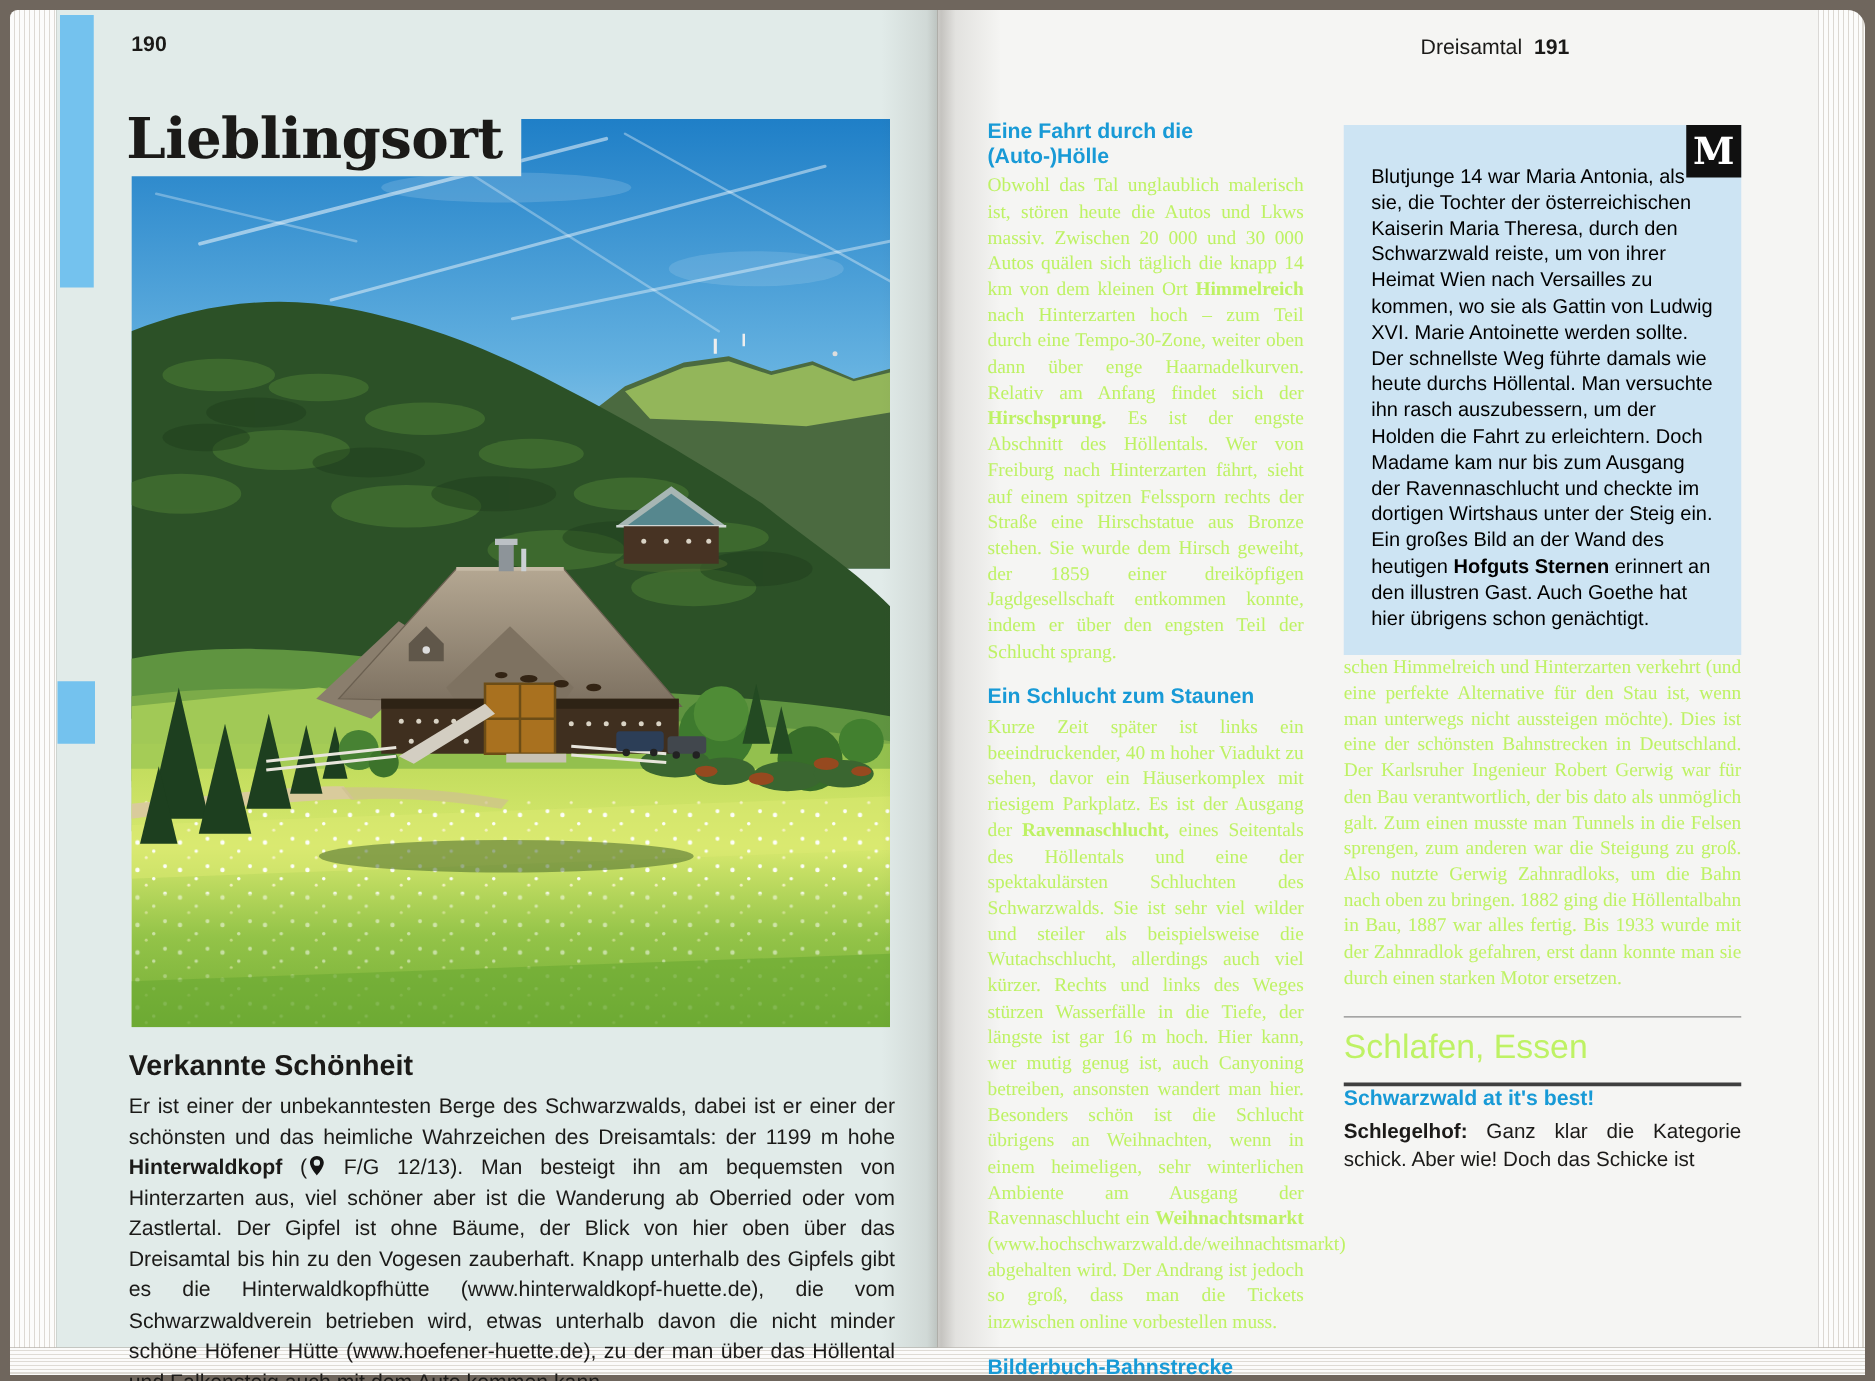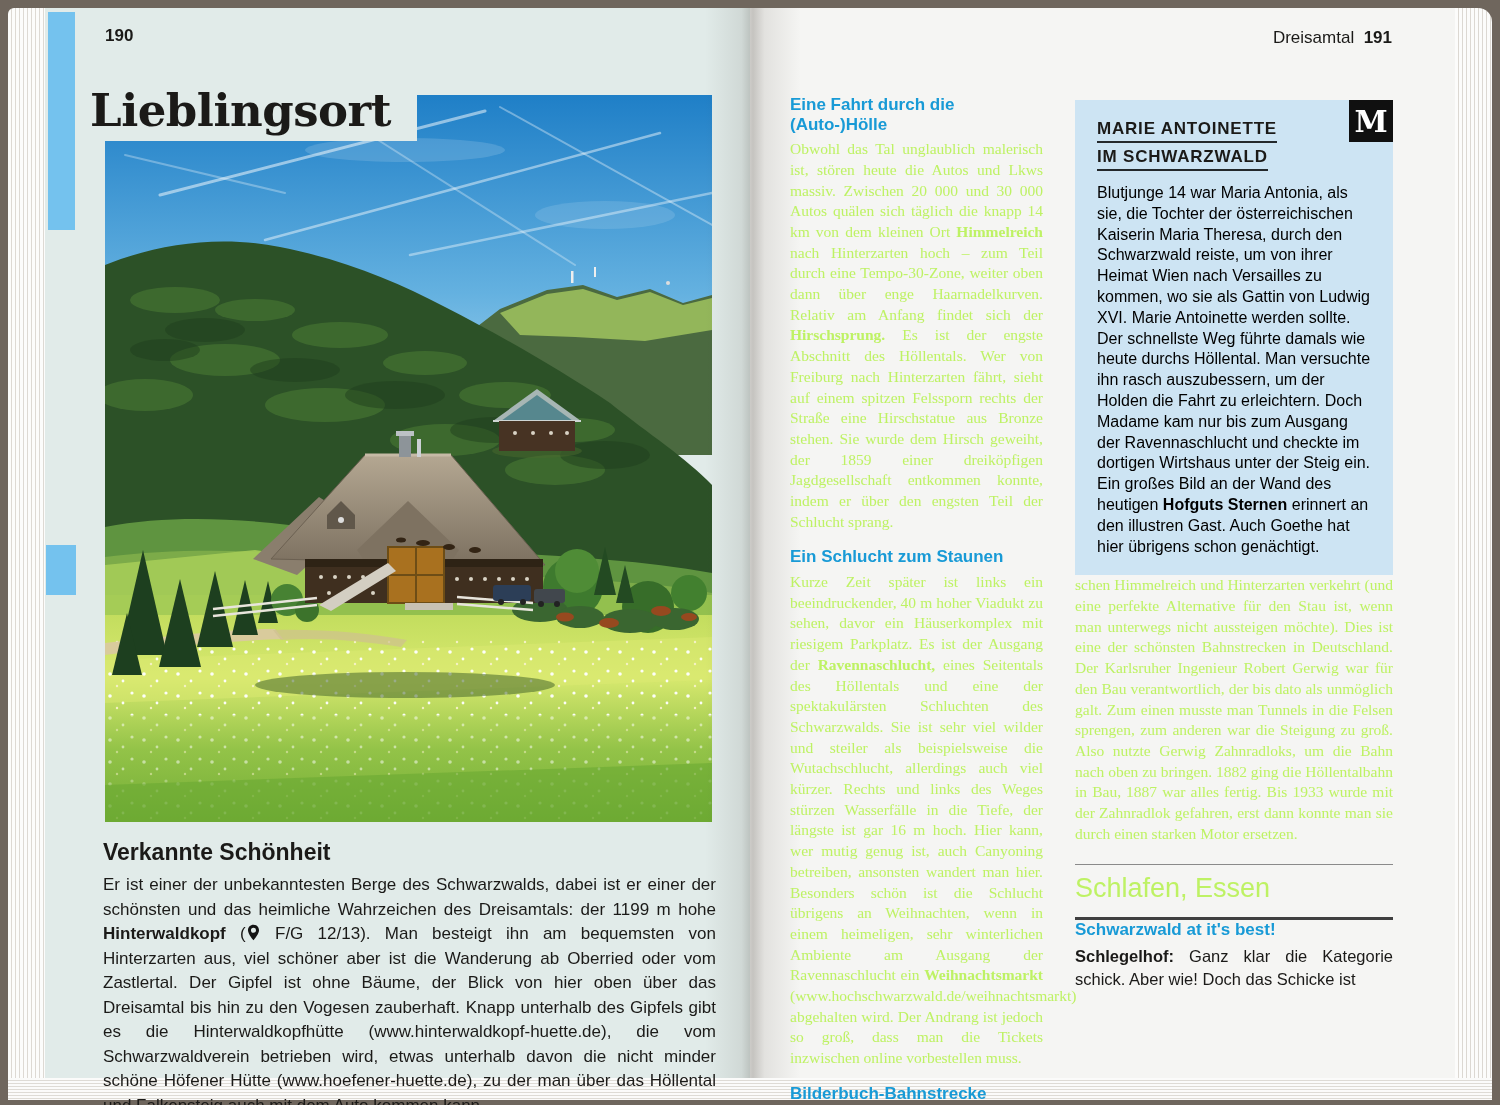--- a/index.html
+++ b/index.html
@@ -23,32 +23,32 @@
   .page-right{position:absolute;left:750px;top:8px;width:705px;height:1070px;background:#f5f5f3;}
   .gutter{position:absolute;left:705px;top:8px;width:96px;height:1070px;pointer-events:none;
     background:linear-gradient(to right,rgba(60,54,45,0) 0%,rgba(60,54,45,.10) 38%,rgba(60,54,45,.26) 50%,rgba(60,54,45,.10) 62%,rgba(60,54,45,0) 100%);}
   
   .tab{position:absolute;background:#74c2ee;}
   .tab-tall-left{left:48px;top:12px;width:27px;height:218px;}
   .tab-small-left{left:46px;top:545px;width:30px;height:50px;}
   .tab-small-right{left:1422px;top:538px;width:31px;height:52px;}
   
   .pagenum-left{position:absolute;left:105px;top:26px;font-weight:bold;font-size:17px;}
-  .big-title{position:absolute;left:90px;top:84px;margin:0;
+  .big-title{position:absolute;left:101px;top:84px;margin:0;
     font-family:"DejaVu Serif",serif;font-weight:bold;font-size:45px;letter-spacing:-.5px;}
   .photo{position:absolute;left:105px;top:95px;width:607px;height:727px;
     clip-path:polygon(312px 0,607px 0,607px 727px,0 727px,0 46px,312px 46px);}
   .photo svg{display:block;width:100%;height:100%;}
   .left-heading{position:absolute;left:103px;top:839px;margin:0;font-size:23px;font-weight:bold;}
   .left-body{position:absolute;left:103px;top:873px;width:613px;margin:0;
     font-size:17px;line-height:24.5px;text-align:justify;hyphens:auto;}
   .left-body b{font-weight:bold;}
   .pin{display:inline-block;vertical-align:-2px;margin:0 1px;}
   
-  .running-head{position:absolute;left:1000px;top:28px;width:392px;text-align:right;font-size:17px;}
+  .running-head{position:absolute;left:1000px;top:28px;width:392px;text-align:center;font-size:17px;}
   .running-head b{font-weight:bold;}
   .col1{position:absolute;left:790px;top:95px;width:253px;}
   .col2{position:absolute;left:1075px;top:100px;width:318px;}
   h3.blue{margin:0 0 5px 0;font-size:17px;font-weight:bold;color:#189ad6;line-height:1.15;}
   p.serif{margin:0;font-family:"Liberation Serif",serif;font-size:15.5px;line-height:20.7px;
     text-align:justify;hyphens:auto;color:#bef264;}
   p.serif b{font-weight:bold;}
   .col1 section + section{margin-top:15px;}
   
   .info-box{position:relative;background:#cde4f3;padding:20px 20px 18px 22px;}
@@ -284,24 +284,20 @@
   </section>
   <section>
     <h3 class="blue">Bilderbuch-Bahnstrecke</h3>
 
   </section>
 </div>
 
 <div class="col2">
   <div class="info-box">
     <div class="m-logo">M</div>
-    <h4 class="info-title">
-      <span>MARIE ANTOINETTE</span>
-      <span>IM SCHWARZWALD</span>
-    </h4>
     <p class="info-body"><span>Blutjunge 14 war Maria Antonia, als sie, die Tochter der österreichischen Kaiserin Maria Theresa, durch den Schwarzwald reiste, um von ihrer Heimat Wien nach Versailles zu kommen, wo sie als Gattin von Ludwig XVI. Marie Antoinette werden sollte. Der schnellste Weg führte damals wie heute durchs Höllental. Man versuchte ihn rasch auszubessern, um der Holden die Fahrt zu erleichtern. Doch Madame kam nur bis zum Ausgang der Ravennaschlucht und checkte im dortigen Wirtshaus unter der Steig ein. Ein großes Bild an der Wand des heutigen </span><b>Hofguts Sternen</b><span> erinnert an den illustren Gast. Auch Goethe hat hier übrigens schon genächtigt.</span></p>
   </div>
   <p class="serif continuation"><span>schen Himmelreich und Hinterzarten verkehrt (und eine perfekte Alternative für den Stau ist, wenn man unterwegs nicht aussteigen möchte). Dies ist eine der schönsten Bahnstrecken in Deutschland. Der Karlsruher Ingenieur Robert Gerwig war für den Bau verantwortlich, der bis dato als unmöglich galt. Zum einen musste man Tunnels in die Felsen sprengen, zum anderen war die Steigung zu groß. Also nutzte Gerwig Zahnradloks, um die Bahn nach oben zu bringen. 1882 ging die Höllentalbahn in Bau, 1887 war alles fertig. Bis 1933 wurde mit der Zahnradlok gefahren, erst dann konnte man sie durch einen starken Motor ersetzen.</span></p>
   <div class="schlafen">
     <h2>Schlafen, Essen</h2>
   </div>
   <h3 class="blue review-head">Schwarzwald at it's best!</h3>
   <p class="review-body"><b>Schlegelhof:</b><span> Ganz klar die Kategorie schick. Aber wie! Doch das Schicke ist</span></p>
 </div>
 

